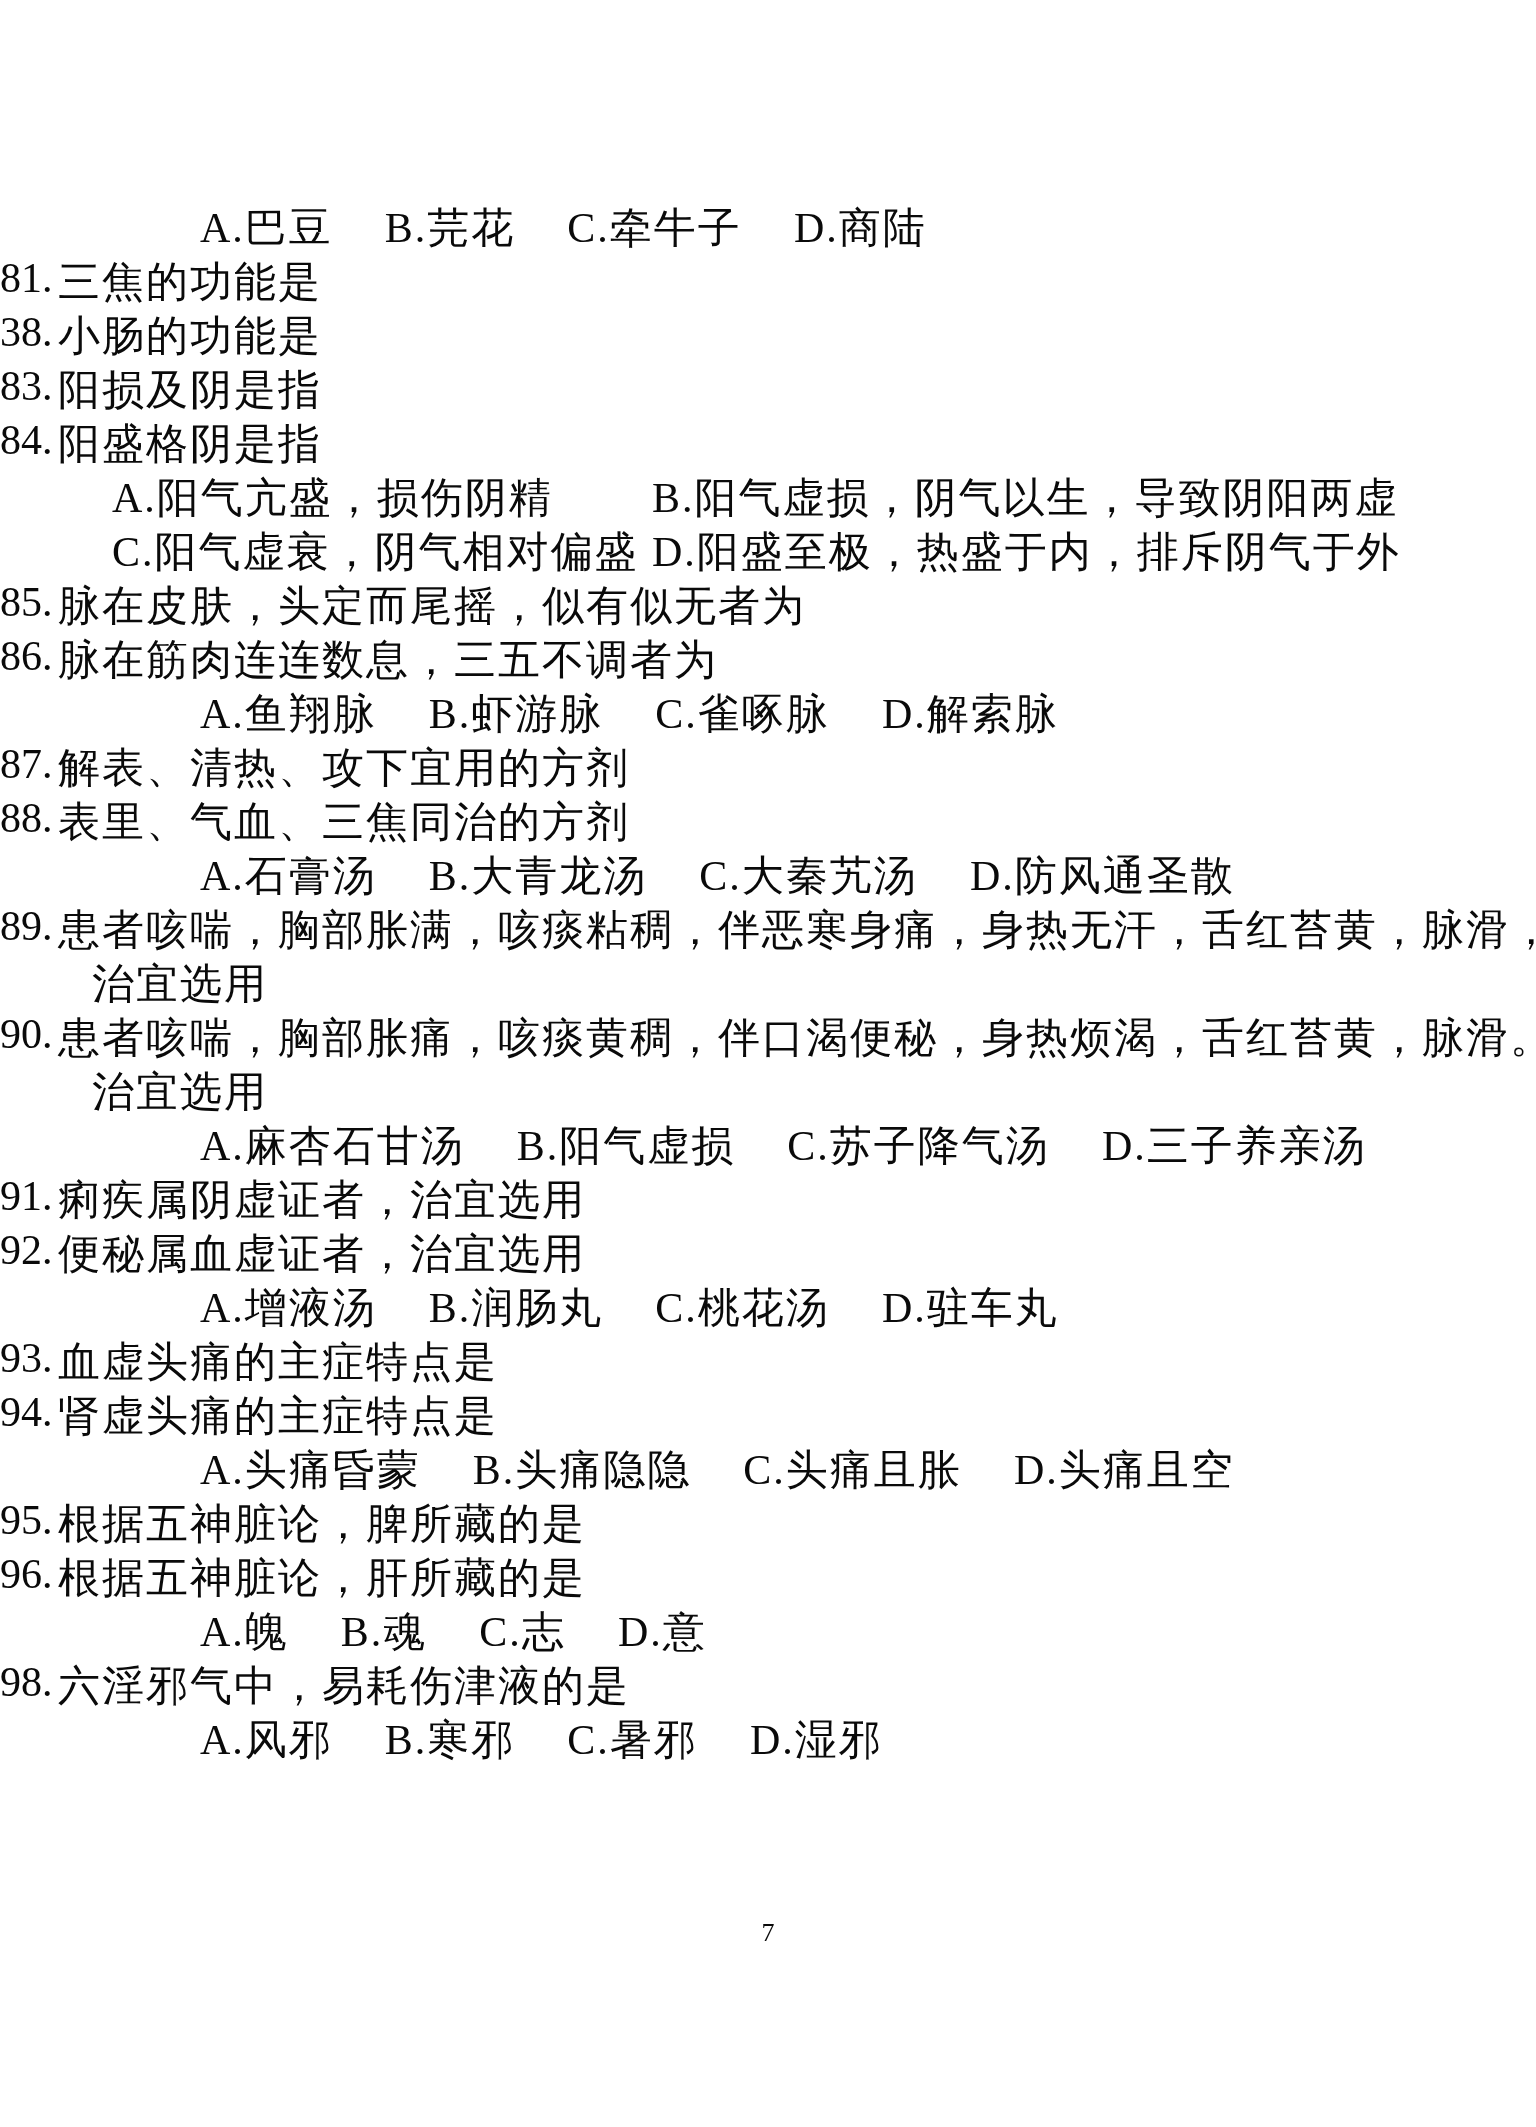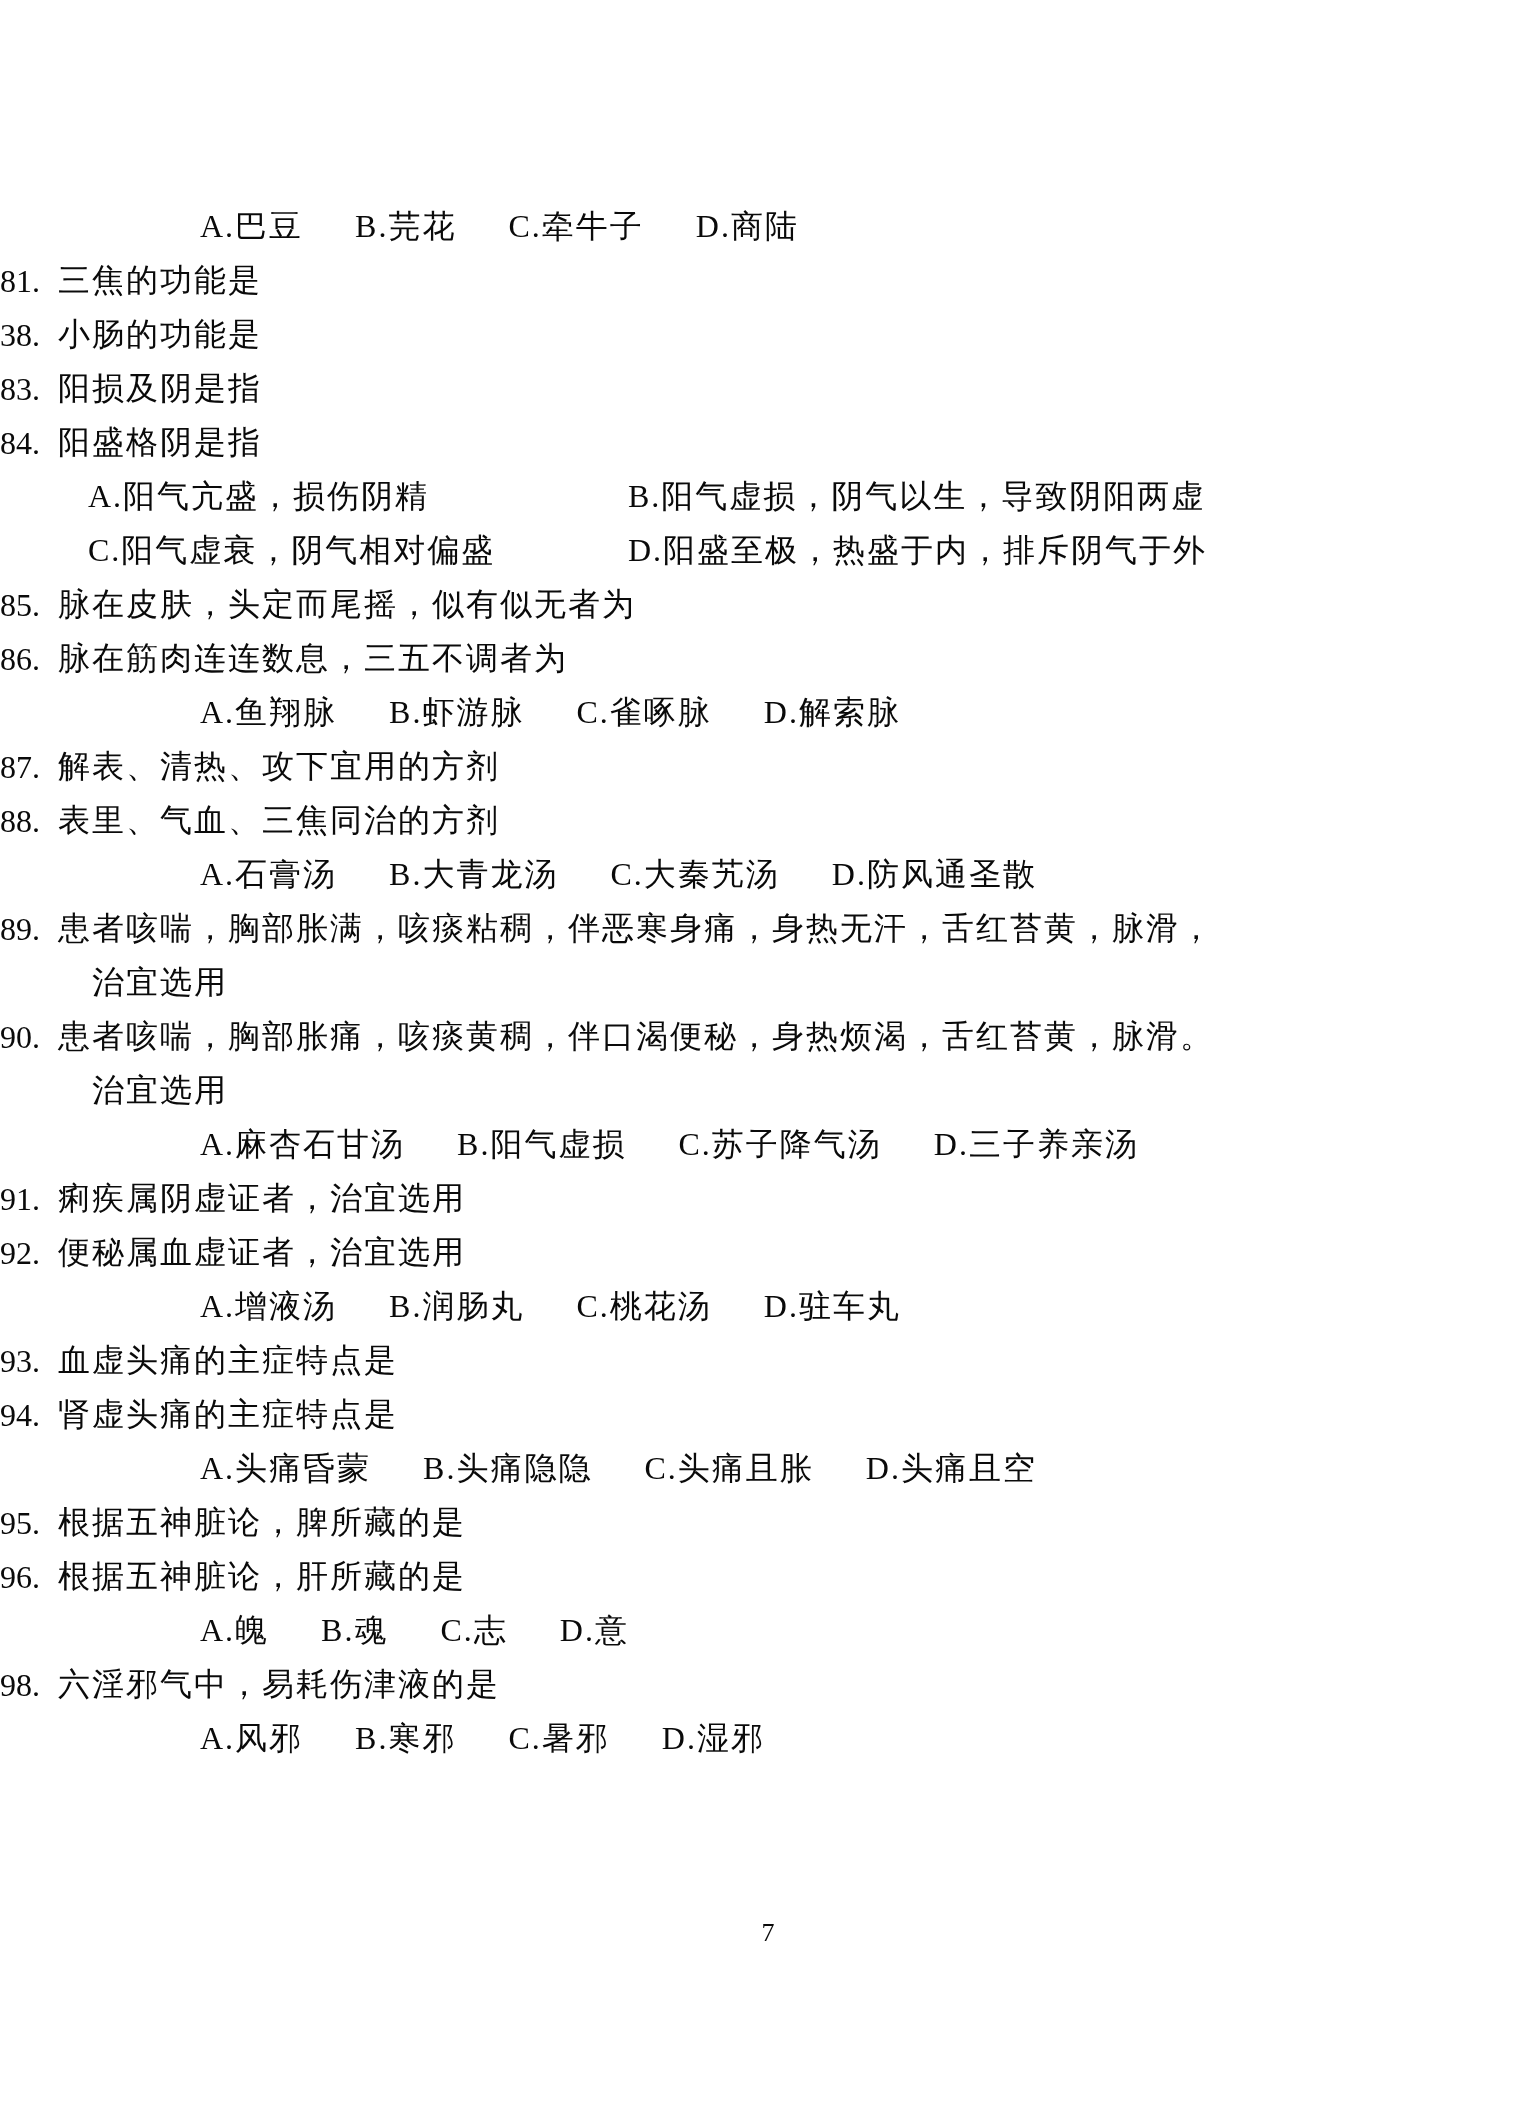--- a/index.html
+++ b/index.html
@@ -22,29 +22,29 @@
   }
   .content {
     position: absolute;
     top: 200px;
     left: 0;
     right: 0;
   }
   .line {
     height: 54px;
     display: flex;
-    align-items: center;
-    font-size: 32px;
+    align-items: flex-start;
+    font-size: 42px;
     letter-spacing: 2px;
     white-space: nowrap;
   }
   .line.question { }
   .line.continuation { padding-left: 92px; }
   .line.options { padding-left: 200px; gap: 52px; }
-  .line.options2 { padding-left: 88px; }
+  .line.options2 { padding-left: 112px; }
   .qnum {
     flex: 0 0 58px;
     letter-spacing: 0;
   }
   .options2 .col-a {
     flex: 0 0 540px;
   }
   .footer {
     position: absolute;
     top: 1918px;

